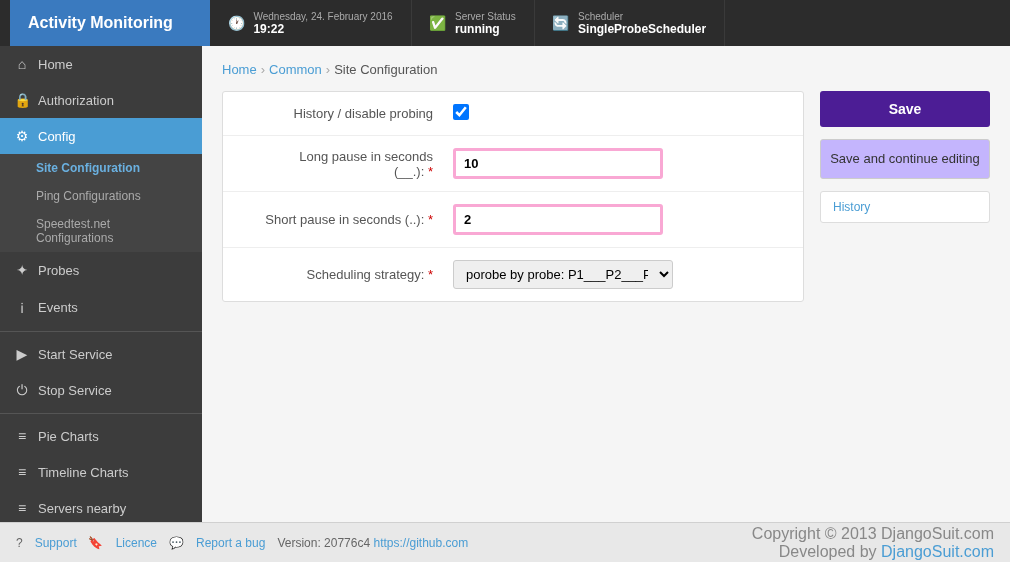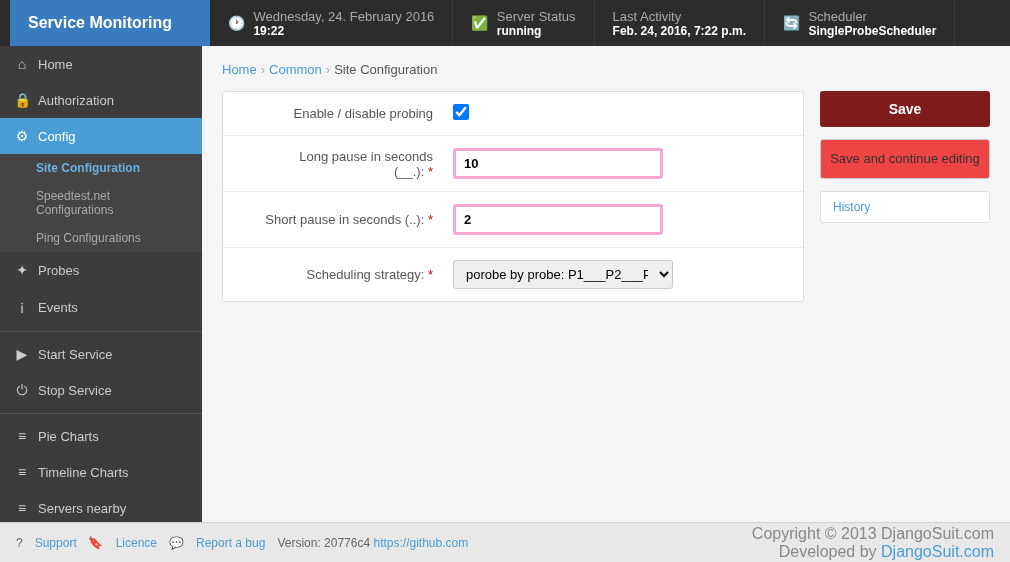--- a/index.html
+++ b/index.html
@@ -31,21 +31,21 @@
       height: 100%;
     }
     .topbar-item {
       display: flex;
       align-items: center;
       padding: 0 18px;
       border-right: 1px solid #3a3a3a;
       gap: 8px;
     }
     .topbar-item .icon { color: #6ab0e0; font-size: 14px; }
-    .topbar-item .label { font-size: 13px; color: #aaa; }
+    .topbar-item .label { font-size: 10px; color: #aaa; }
     .topbar-item .value { font-size: 12px; color: #fff; font-weight: bold; }
 
     
     .layout { display: flex; height: calc(100vh - 46px - 40px); min-height: 476px; }
 
     
     .sidebar {
       width: 202px;
       background: #3c3c3c;
       color: #ccc;
@@ -151,33 +151,33 @@
 
     
     .side-panel {
       width: 170px;
       flex-shrink: 0;
       display: flex;
       flex-direction: column;
       gap: 12px;
     }
     .btn-save {
-      background: #7f1d1d;
+      background: #4c1d95;
       color: #fff;
       border: none;
       border-radius: 3px;
       padding: 10px 0;
       font-size: 14px;
       font-weight: bold;
       cursor: pointer;
       width: 100%;
       text-align: center;
     }
     .btn-save-continue {
-      background: #ef4444;
+      background: #c4b5fd;
       color: #333;
       border: 1px solid #ccc;
       border-radius: 3px;
       padding: 10px 8px;
       font-size: 13px;
       cursor: pointer;
       width: 100%;
       text-align: center;
       line-height: 1.4;
     }
@@ -220,44 +220,38 @@
     .footer-right { font-size: 16px; color: #888; text-align: right; }
     .footer-right a { color: #4a9dd4; text-decoration: none; }
 
     .footer-icon { font-size: 12px; }
   </style>
 </head>
 <body>
 
 <div class="topbar">
   <div class="topbar-brand">
-    <span>Service Monitoring</span>
+    <span>Activity Monitoring</span>
   </div>
   <div class="topbar-items">
     <div class="topbar-item">
       <span class="icon">🕐</span>
       <div>
         <div class="label">Wednesday, 24. February 2016</div>
         <div class="value">19:22</div>
       </div>
     </div>
     <div class="topbar-item">
       <span class="icon">✅</span>
       <div>
         <div class="label">Server Status</div>
         <div class="value">running</div>
       </div>
     </div>
     <div class="topbar-item">
-      <div>
-        <div class="label">Last Activity</div>
-        <div class="value">Feb. 24, 2016, 7:22 p.m.</div>
-      </div>
-    </div>
-    <div class="topbar-item">
       <span class="icon">🔄</span>
       <div>
         <div class="label">Scheduler</div>
         <div class="value">SingleProbeScheduler</div>
       </div>
     </div>
   </div>
 </div>
 
 <div class="layout">
@@ -273,24 +267,24 @@
     </div>
     <div class="sidebar-item active">
       <span class="si-icon">⚙</span>
       <span>Config</span>
     </div>
     <div class="sidebar-sub">
       <div class="sidebar-sub-item active">
         <span>Site Configuration</span>
       </div>
       <div class="sidebar-sub-item">
+        <span>Ping Configurations</span>
+      </div>
+      <div class="sidebar-sub-item">
         <span>Speedtest.net Configurations</span>
-      </div>
-      <div class="sidebar-sub-item">
-        <span>Ping Configurations</span>
       </div>
     </div>
     <div class="sidebar-item">
       <span class="si-icon">✦</span>
       <span>Probes</span>
     </div>
     <div class="sidebar-item">
       <span class="si-icon">ℹ</span>
       <span>Events</span>
     </div>
@@ -328,21 +322,21 @@
       <span class="current">Site Configuration</span>
     </div>
 
     <div class="content-row">
 
       <div class="form-panel">
         <table class="form-table">
           <tbody>
               <tr>
             <td class="label-cell">
-              <label>Enable / disable probing</label>
+              <label>History / disable probing</label>
             </td>
             <td class="field-cell">
               <input type="checkbox" class="form-checkbox" checked="" style="">
             </td>
           </tr>
           <tr>
             <td class="label-cell">
               <div>Long pause in seconds</div>
               <div>
                 <span>(__.):</span>

